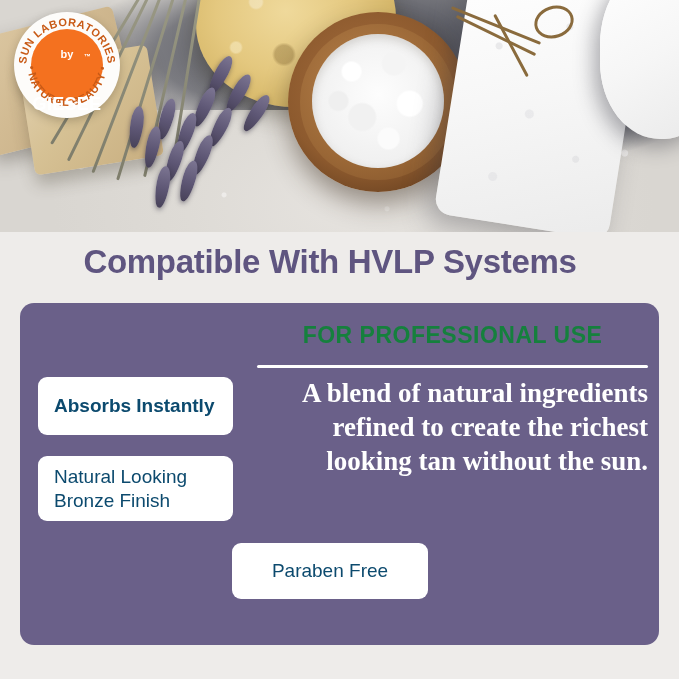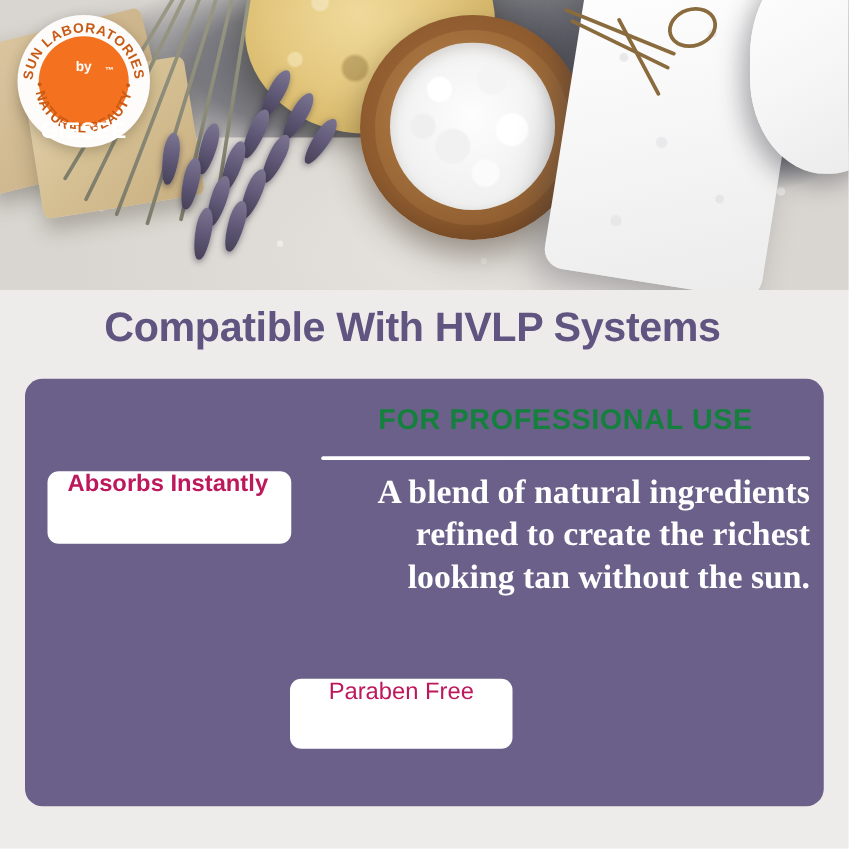--- a/index.html
+++ b/index.html
@@ -281,23 +281,23 @@
     font-weight: 700;
     font-size: 27px;
     line-height: 1.26;
   }
 
   
   .pill {
     position: absolute;
     background: #ffffff;
     border-radius: 9px;
-    color: #be185d;
+    color: #0c4a6e;
     display: flex;
-    align-items: flex-start;
+    align-items: center;
     box-sizing: border-box;
   }
   .pill span { display: block; }
 
   .pill-absorbs {
     left: 38px; top: 377px;
     width: 195px; height: 58px;
     padding-left: 16px;
     font-size: 19px;
     font-weight: 700;
@@ -312,21 +312,21 @@
   }
   .pill-cruelty {
     left: 38px; top: 543px;
     width: 177px; height: 56px;
     justify-content: center;
     font-size: 19px;
     font-weight: 400;
   }
   .pill-paraben {
     left: 232px; top: 543px;
-    width: 178px; height: 56px;
+    width: 196px; height: 56px;
     justify-content: center;
     font-size: 19px;
     font-weight: 400;
   }
   .pill-restores {
     left: 427px; top: 543px;
     width: 212px; height: 56px;
     justify-content: center;
     font-size: 19px;
     font-weight: 400;
@@ -402,17 +402,20 @@
 
   <div class="panel"></div>
 
   <div class="panel-title">FOR PROFESSIONAL USE</div>
   <div class="divider"></div>
   <div class="blurb">A blend of natural ingredients refined to create the richest looking tan without the sun.</div>
 
   <div class="pill pill-absorbs">
     <span>Absorbs Instantly</span>
   </div>
+  <div class="pill pill-bronze">
+    <span>Natural Looking Bronze Finish</span>
+  </div>
   <div class="pill pill-paraben">
     <span>Paraben Free</span>
   </div>
 
 </div>
 
 </body></html>

